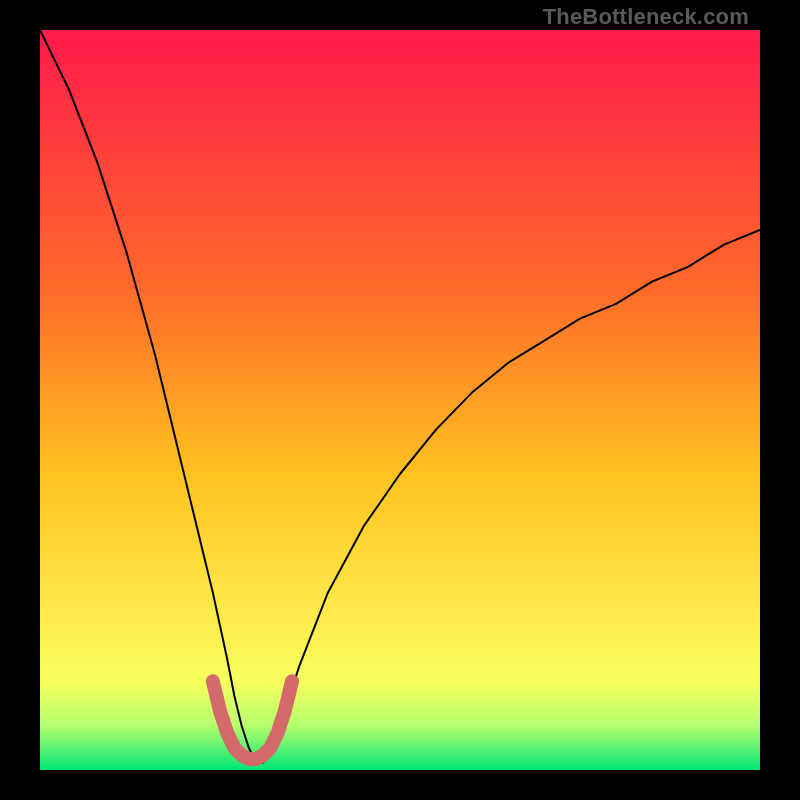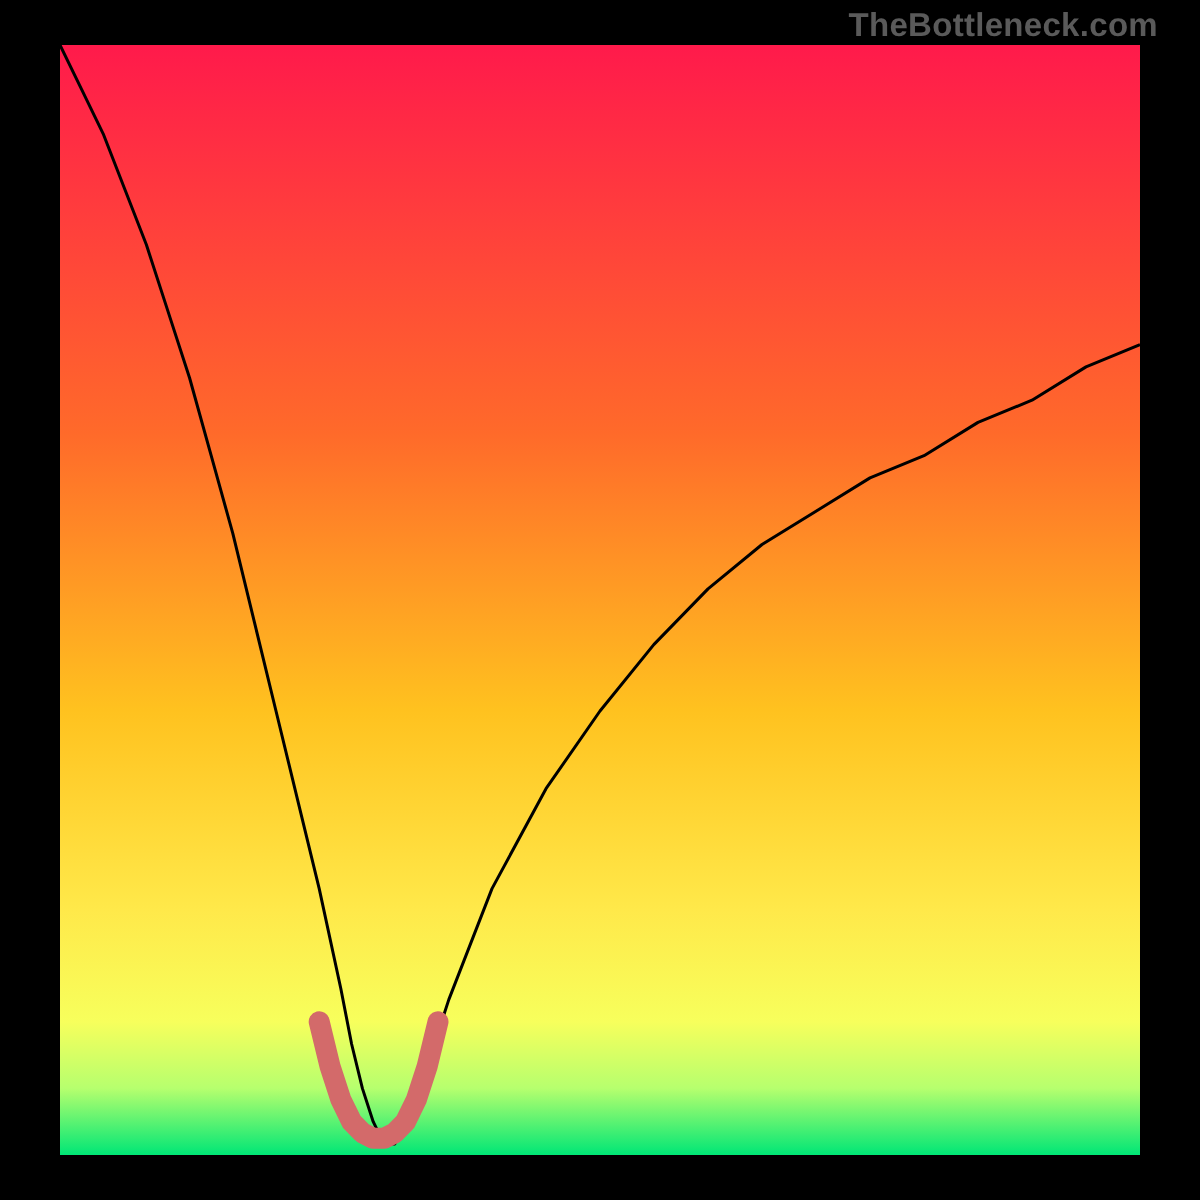--- a/index.html
+++ b/index.html
@@ -25,21 +25,21 @@
     height: 740px;
   }
   .plot-area svg {
     display: block;
     width: 720px;
     height: 740px;
   }
   .watermark {
     position: absolute;
     top: 4px;
-    right: 28px;
+    right: 51px;
     color: #5a5a5a;
     font-size: 22px;
     font-weight: 600;
     letter-spacing: 0.2px;
     user-select: none;
   }
 </style>
 </head>
 <body>
 

